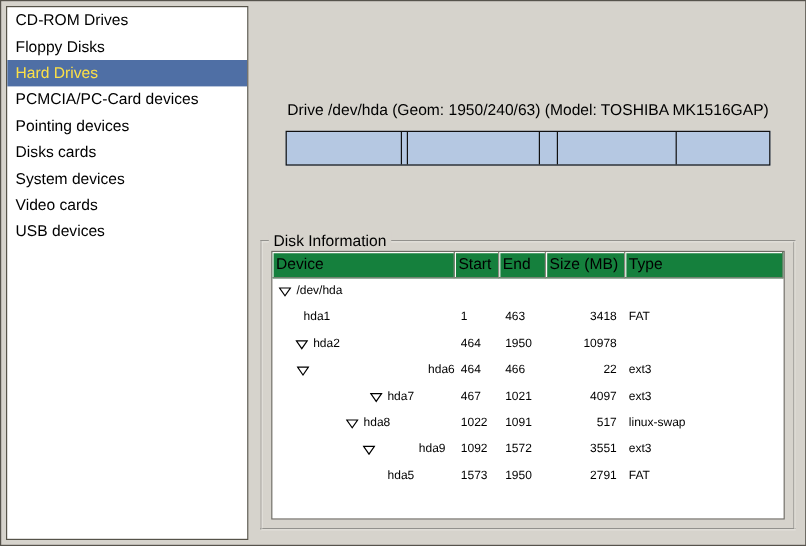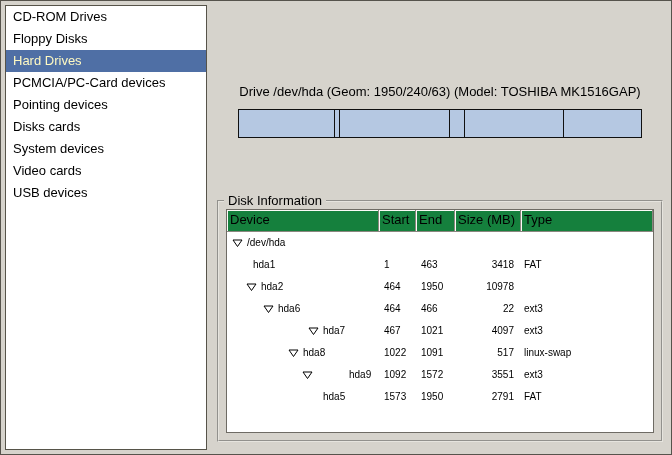--- a/index.html
+++ b/index.html
@@ -22,21 +22,21 @@
     border:1px solid #565349;
     overflow:hidden;
   }
   .side-item {
     height:22px; line-height:22px;
     padding-left:7px;
     font-size:13px;
     white-space:nowrap;
     cursor:default;
   }
-  .side-item.selected { background:#4f6fa5; color:#fef9c3; }
+  .side-item.selected { background:#4f6fa5; color:#fde047; }
 
   
   .main { flex:1; padding:0 8px 0 6px; }
 
   .drive-title {
     margin-top:83px;
     text-align:center;
     font-size:13px;
     white-space:nowrap;
   }
@@ -98,21 +98,21 @@
     font-size:10px; line-height:22px;
     white-space:nowrap; overflow:hidden;
   }
   .td.c-start, .td.c-end { padding-left:5px; }
   .td.c-size { text-align:right; padding-right:7px; }
   .td.c-type { padding-left:3px; }
 
   .device-cell { display:flex; align-items:center; }
   .lvl-0 { padding-left:5px; }
   .lvl-1 { padding-left:19px; }
-  .lvl-2 { padding-left:36px; }
+  .lvl-2 { padding-left:20px;justify-content:space-between; }
   .lvl-3 { padding-left:47px;justify-content:center; }
   .lvl-4 { padding-left:61px; }
   .lvl-5 { padding-left:75px;gap:32px; }
   .lvl-6 { padding-left:89px; }
   .expander {
     width:12px; margin-right:3px; flex:none;
     display:flex; align-items:center;
     cursor:default;
   }
   .spacer { width:7px; margin-right:0; }

